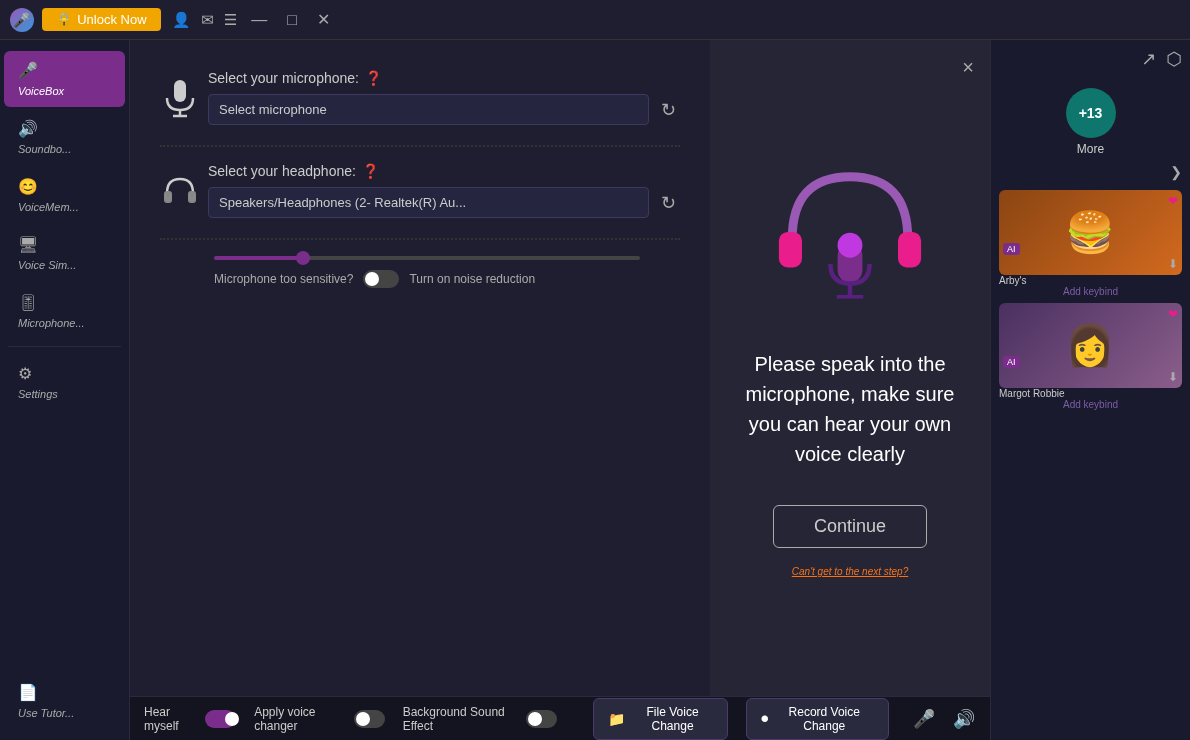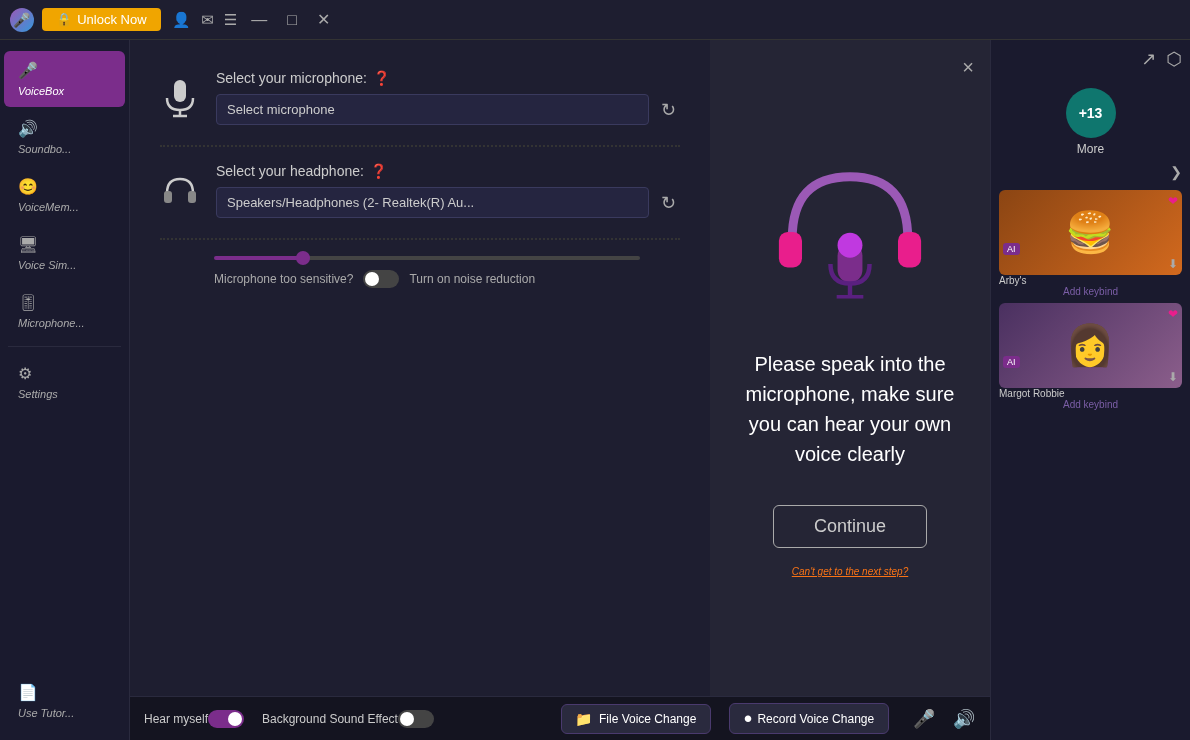--- a/index.html
+++ b/index.html
@@ -196,21 +196,21 @@
       height: 44px;
       background: #141420;
       display: flex;
       align-items: center;
       padding: 0 14px;
       gap: 18px;
       z-index: 5;
       border-top: 1px solid #2a2a3e;
     }
     .bottom-item {
-      display: flex; align-items: center; 
+      display: flex; align-items: center; gap: 6px;
       color: #ccc; font-size: 12px;
     }
     .toggle {
       width: 36px; height: 18px;
       border-radius: 9px;
       cursor: pointer;
       position: relative;
     }
     .toggle.on { background: #7b2d8b; }
     .toggle.off { background: #444; }
@@ -256,21 +256,21 @@
       background: #1e1e30;
       width: 580px;
       height: 100%;
       padding: 30px 30px;
       position: relative;
     }
 
     .setup-row {
       display: flex;
       align-items: center;
-      gap: 16px;
+      gap: 8px;
       margin-bottom: 20px;
     }
     .setup-icon {
       width: 40px; height: 40px;
       display: flex; align-items: center; justify-content: center;
       font-size: 24px; color: #ccc;
     }
     .setup-field { flex: 1; }
     .setup-label {
       color: #ccc;
@@ -602,20 +602,24 @@
       </div>
 
     </div>
 
     <div class="bottom-bar">
       <div class="bottom-item">
         <span>Hear myself</span>
         <div class="toggle on"></div>
       </div>
       <div class="bottom-item">
+        <span>Apply voice changer</span>
+        <div class="toggle off"></div>
+      </div>
+      <div class="bottom-item">
         <span>Background Sound Effect</span>
         <div class="toggle off"></div>
       </div>
       <div class="bottom-spacer"></div>
       <button class="bottom-action-btn">
         <span class="bottom-icon">📁</span>
         <span>File Voice Change</span>
       </button>
       <button class="bottom-action-btn">
         <span class="bottom-icon">⏺</span>

